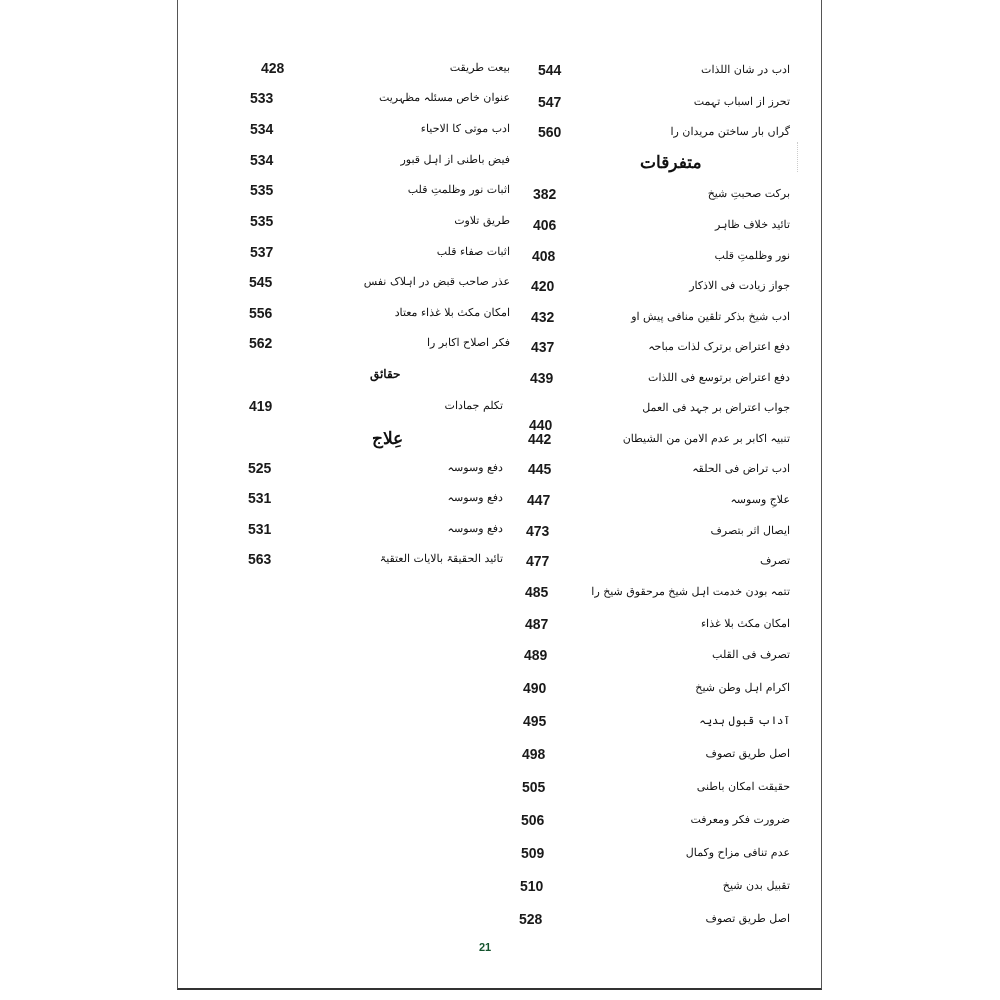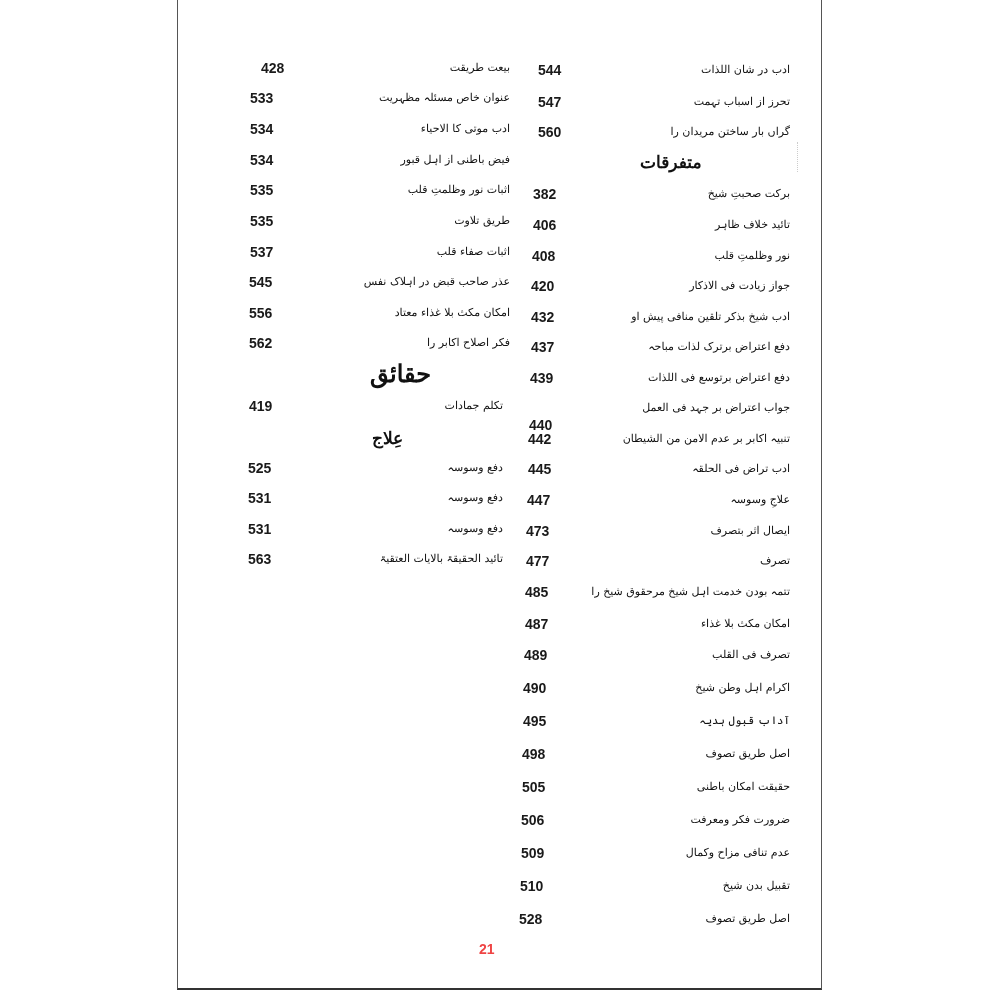--- a/index.html
+++ b/index.html
@@ -60,22 +60,22 @@
       direction: rtl;
       white-space: nowrap;
       color: #111;
     }
     .page-number {
       position: absolute;
       left: 479px;
       top: 941px;
       font-family: "Liberation Sans", sans-serif;
       font-weight: bold;
-      font-size: 14px;
-      color: #ef4444;
+      font-size: 11px;
+      color: #14532d;
     }
     .faint-mark {
       position: absolute;
       left: 797px;
       top: 142px;
       width: 2px;
       height: 30px;
       border-left: 1px dotted #ccc;
     }
   </style>
@@ -235,21 +235,21 @@
   </div>
   <div class="entry" style="left:248px;top:301px;width:262px;">
     <span class="page-num" style="left:1px;">556</span>
     <span class="title">امکان مکث بلا غذاء معتاد</span>
   </div>
   <div class="entry" style="left:248px;top:331px;width:262px;">
     <span class="page-num" style="left:1px;">562</span>
     <span class="title">فکر اصلاح اکابر را</span>
   </div>
 
-  <div class="heading" style="left:370px;top:362px;font-size:24px;">حقائق</div>
+  <div class="heading" style="left:370px;top:362px;font-size:12px;">حقائق</div>
 
   <div class="entry" style="left:248px;top:394px;width:255px;">
     <span class="page-num" style="left:1px;">419</span>
     <span class="title">تکلم جمادات</span>
   </div>
 
   <div class="heading" style="left:372px;top:426px;">عِلاج</div>
 
   <div class="entry" style="left:248px;top:456px;width:255px;">
     <span class="page-num" style="left:0px;">525</span>

